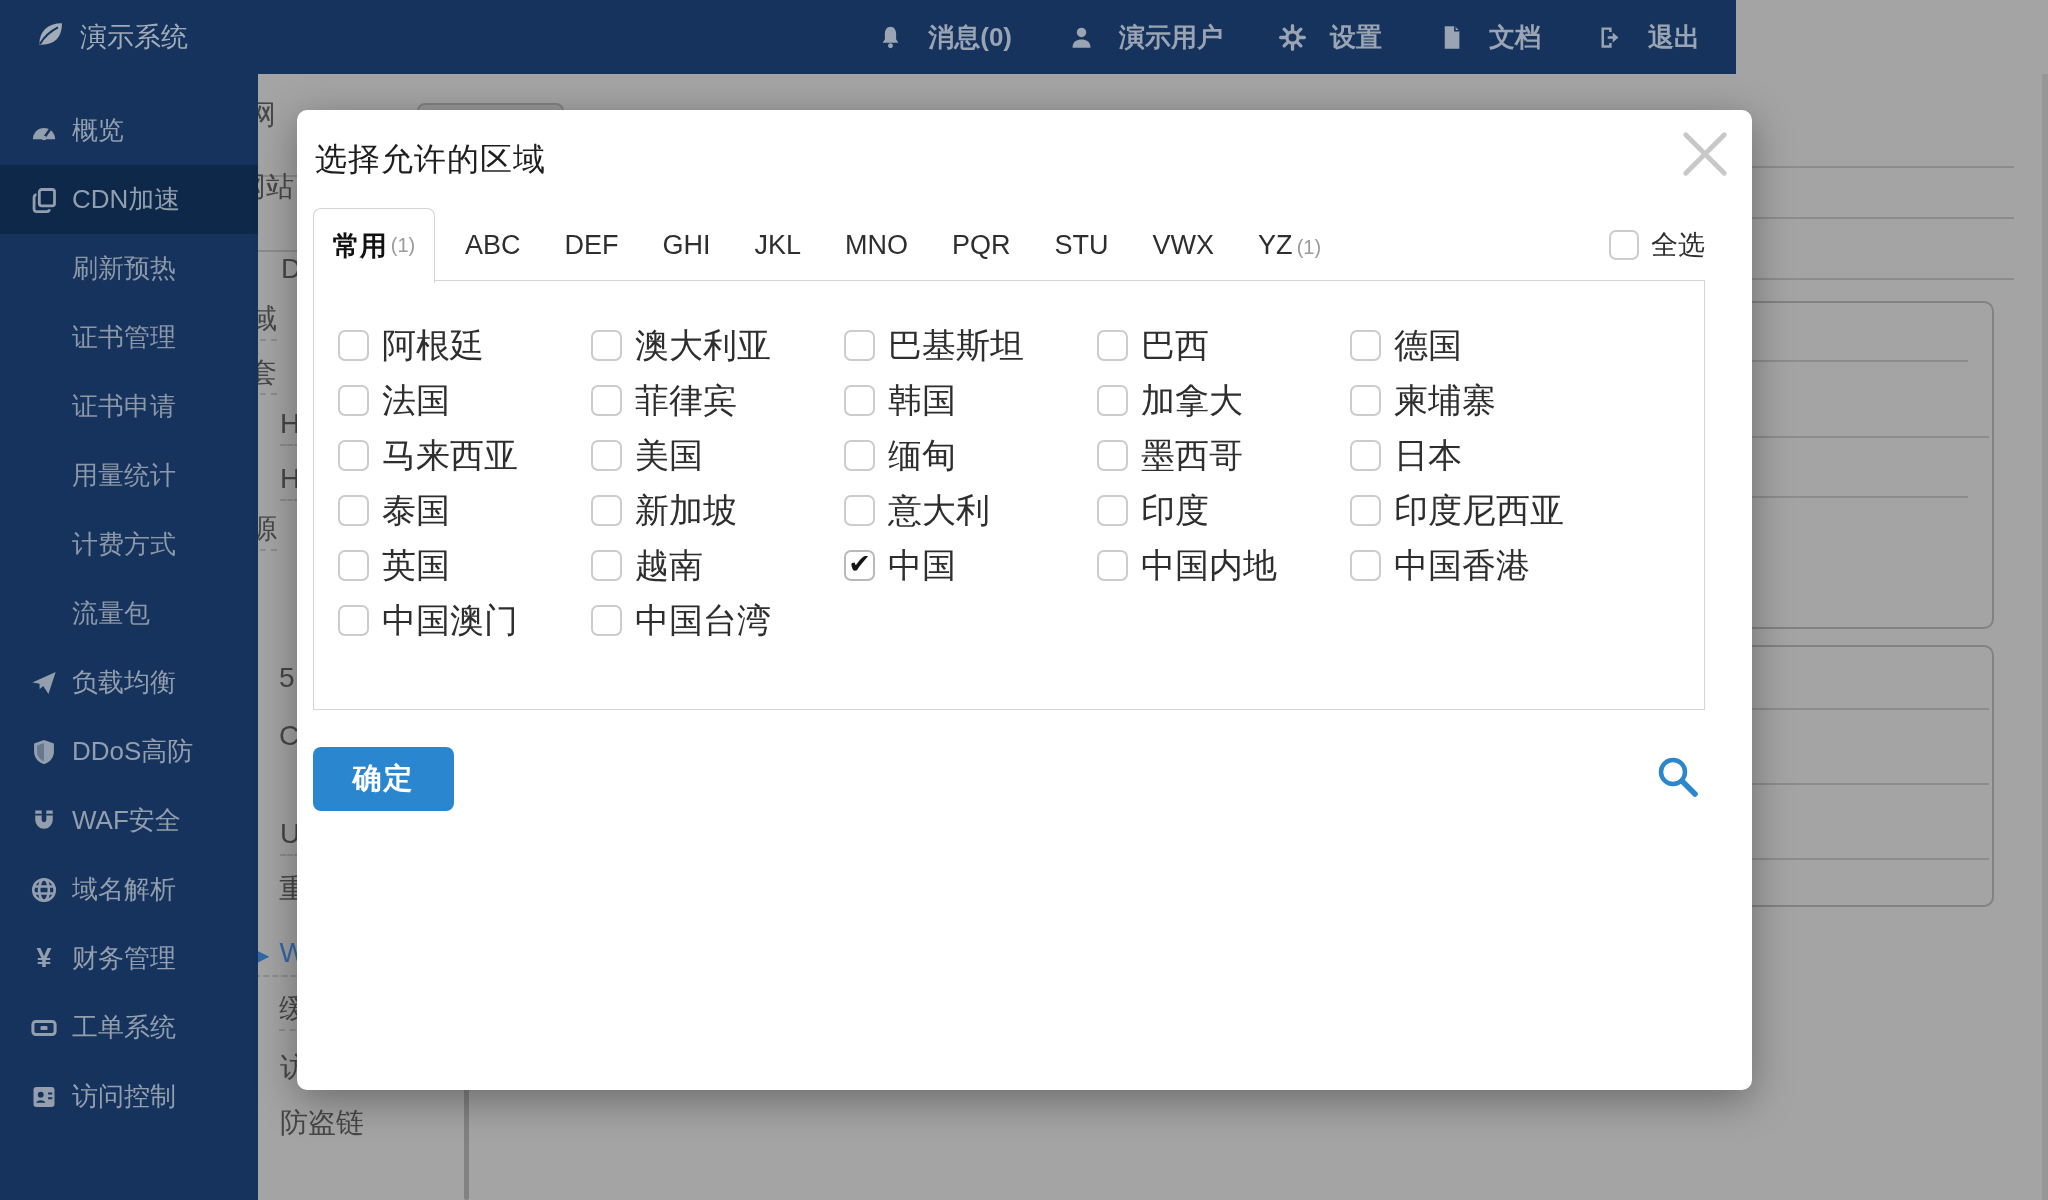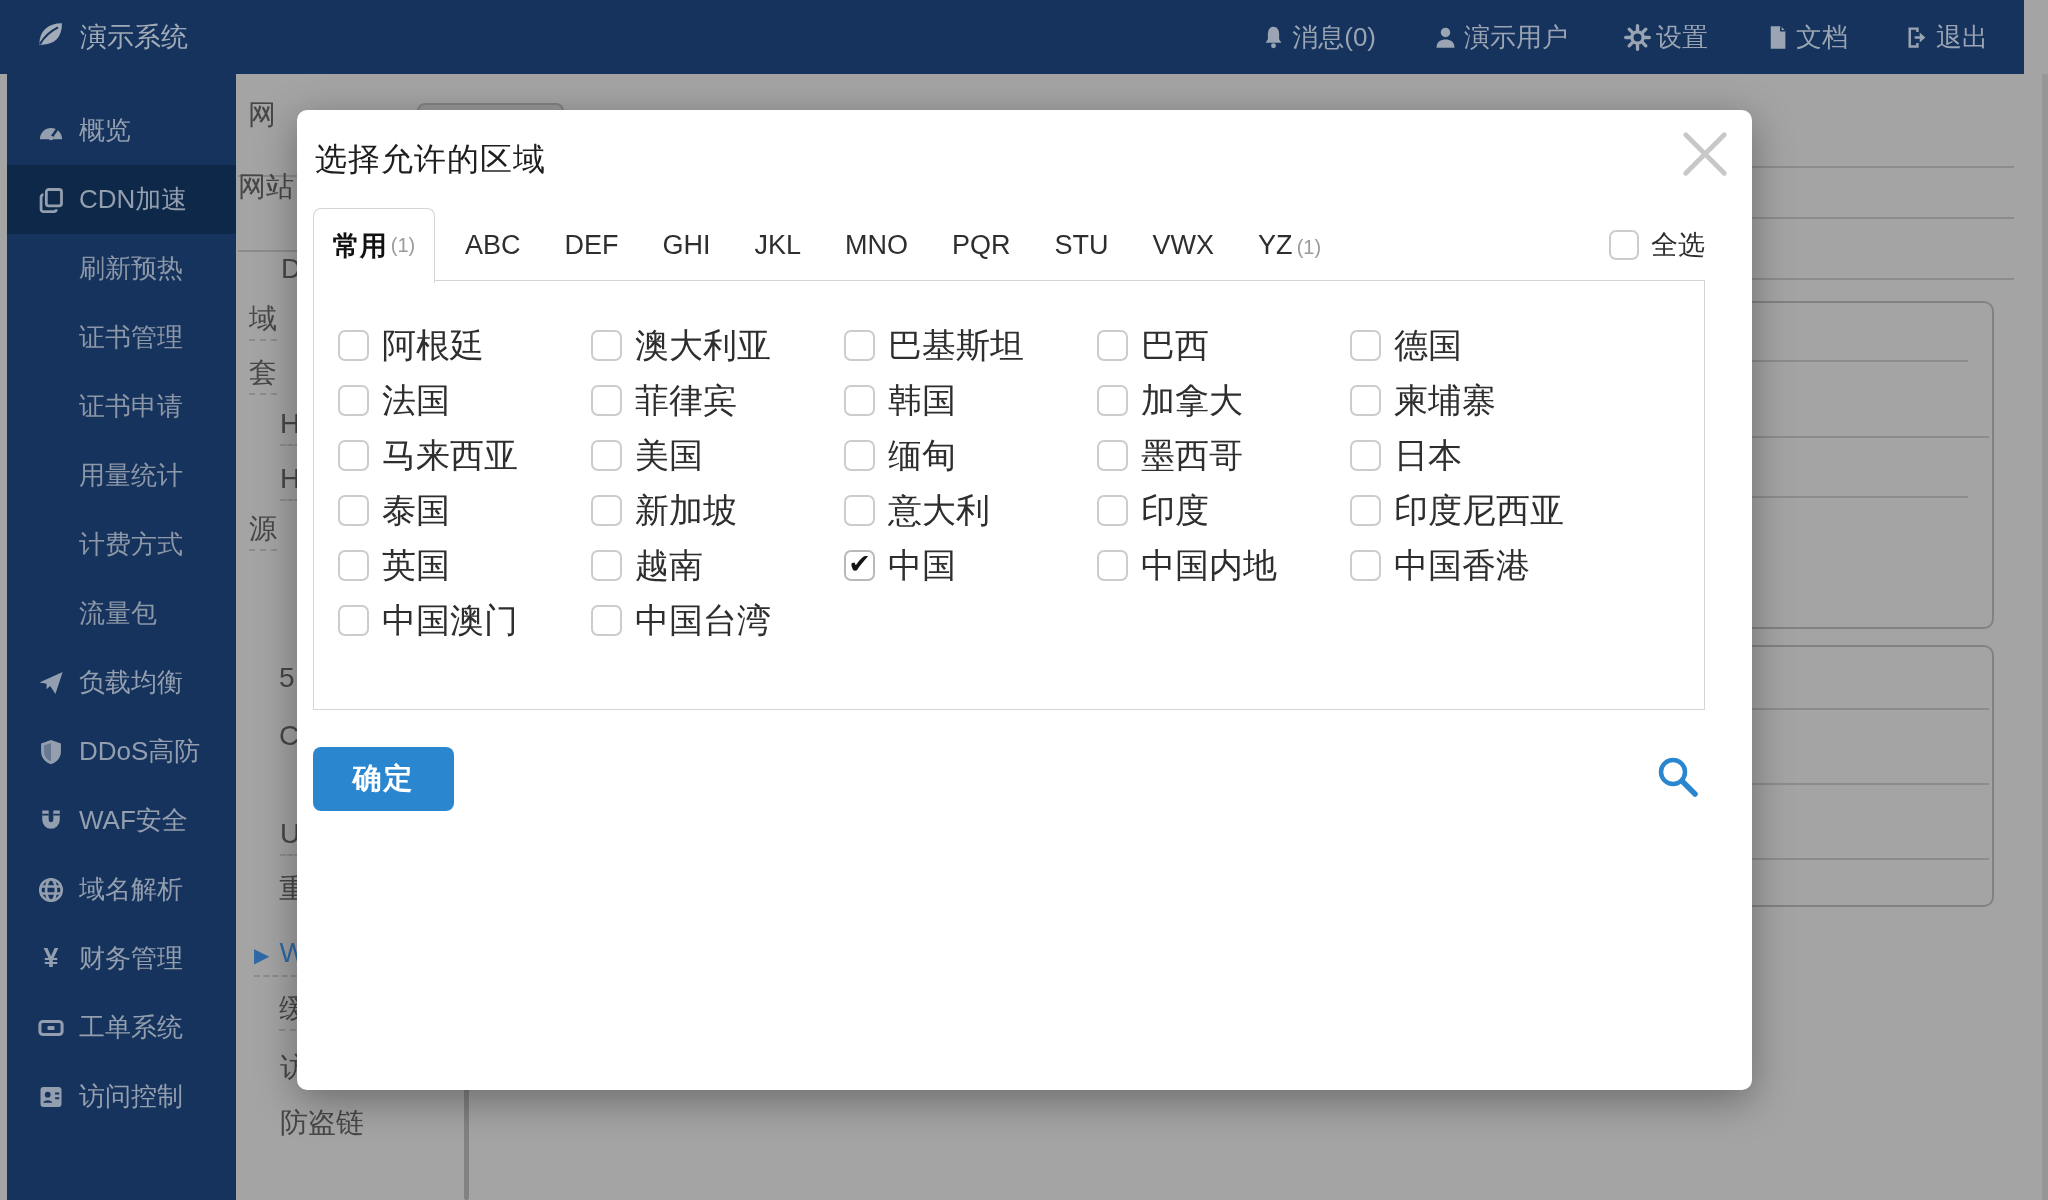--- a/index.html
+++ b/index.html
@@ -1,27 +1,27 @@
 <!DOCTYPE html>
 <html style="--chrome-bg: #15335c; --side-active: #0e2849; --brand-text: #a2abb8; --nav-text: #9aa4b2; --side-text: #939eae; --side-sub-text: #8c97a7; --dim-bg: #a4a4a4; --dim-text: #474747; --dim-blue: #2f6aa8; --dim-line: #8c8c8c; --dim-border: #828282; --dim-fill: #979797; --ink: #1e1e1e; --ink-soft: #2e2e2e; --border: #d5d5d5; --cb-border: #cccccc; --count-gray: #9b9b9b; --close-gray: #c8c8c8; --accent: #2b86d0;"><head>
 <meta charset="utf-8">
 <style>
   html,body{margin:0;padding:0;background:#666;}
   .screen{position:relative;width:2048px;height:1200px;overflow:hidden;
     font-family:"Liberation Sans","DejaVu Sans",sans-serif;background:var(--dim-bg);}
   
-  .navbar{position:absolute;left:0;top:0;width:2024px;height:74px;background:var(--chrome-bg);z-index:5;}
+  .navbar{position:absolute;left:0;top:0;width:1736px;height:74px;background:var(--chrome-bg);z-index:5;}
   .brand{position:absolute;left:34px;top:0;height:74px;display:flex;align-items:center;gap:14px;
     color:var(--brand-text);font-size:27px;}
   .brand .icon svg{width:32px;height:32px;}
   .nav-menu{position:absolute;right:36px;top:0;height:74px;display:flex;align-items:center;gap:56px;}
-  .nav-item{display:flex;align-items:center;gap:5px;font-size:26px;color:var(--nav-text);cursor:pointer;}
+  .nav-item{display:flex;align-items:center;gap:24px;font-size:26px;color:var(--nav-text);cursor:pointer;font-weight:bold;}
   .nav-item .icon svg{width:27px;height:27px;display:block;}
   
-  .sidebar{position:absolute;left:7px;top:74px;width:229px;height:1126px;background:var(--chrome-bg);z-index:5;padding-top:22px;box-sizing:border-box;}
+  .sidebar{position:absolute;left:0;top:74px;width:258px;height:1126px;background:var(--chrome-bg);z-index:5;padding-top:22px;box-sizing:border-box;}
   .side-item{height:69px;display:flex;align-items:center;padding-left:30px;gap:14px;
     font-size:26px;color:var(--side-text);cursor:pointer;box-sizing:border-box;}
   .side-item .icon{width:28px;display:flex;justify-content:center;}
   .side-item .icon svg{width:28px;height:28px;display:block;}
   .side-item.sub{padding-left:72px;color:var(--side-sub-text);}
   .side-item.active{background:var(--side-active);}
   .yen-glyph{font-size:27px;font-weight:bold;color:currentColor;line-height:1;}
   
   .bg-page{position:absolute;left:229px;top:74px;width:1819px;height:1126px;background:var(--dim-bg);z-index:1;overflow:hidden;}
   .bg-page *{position:absolute;}

